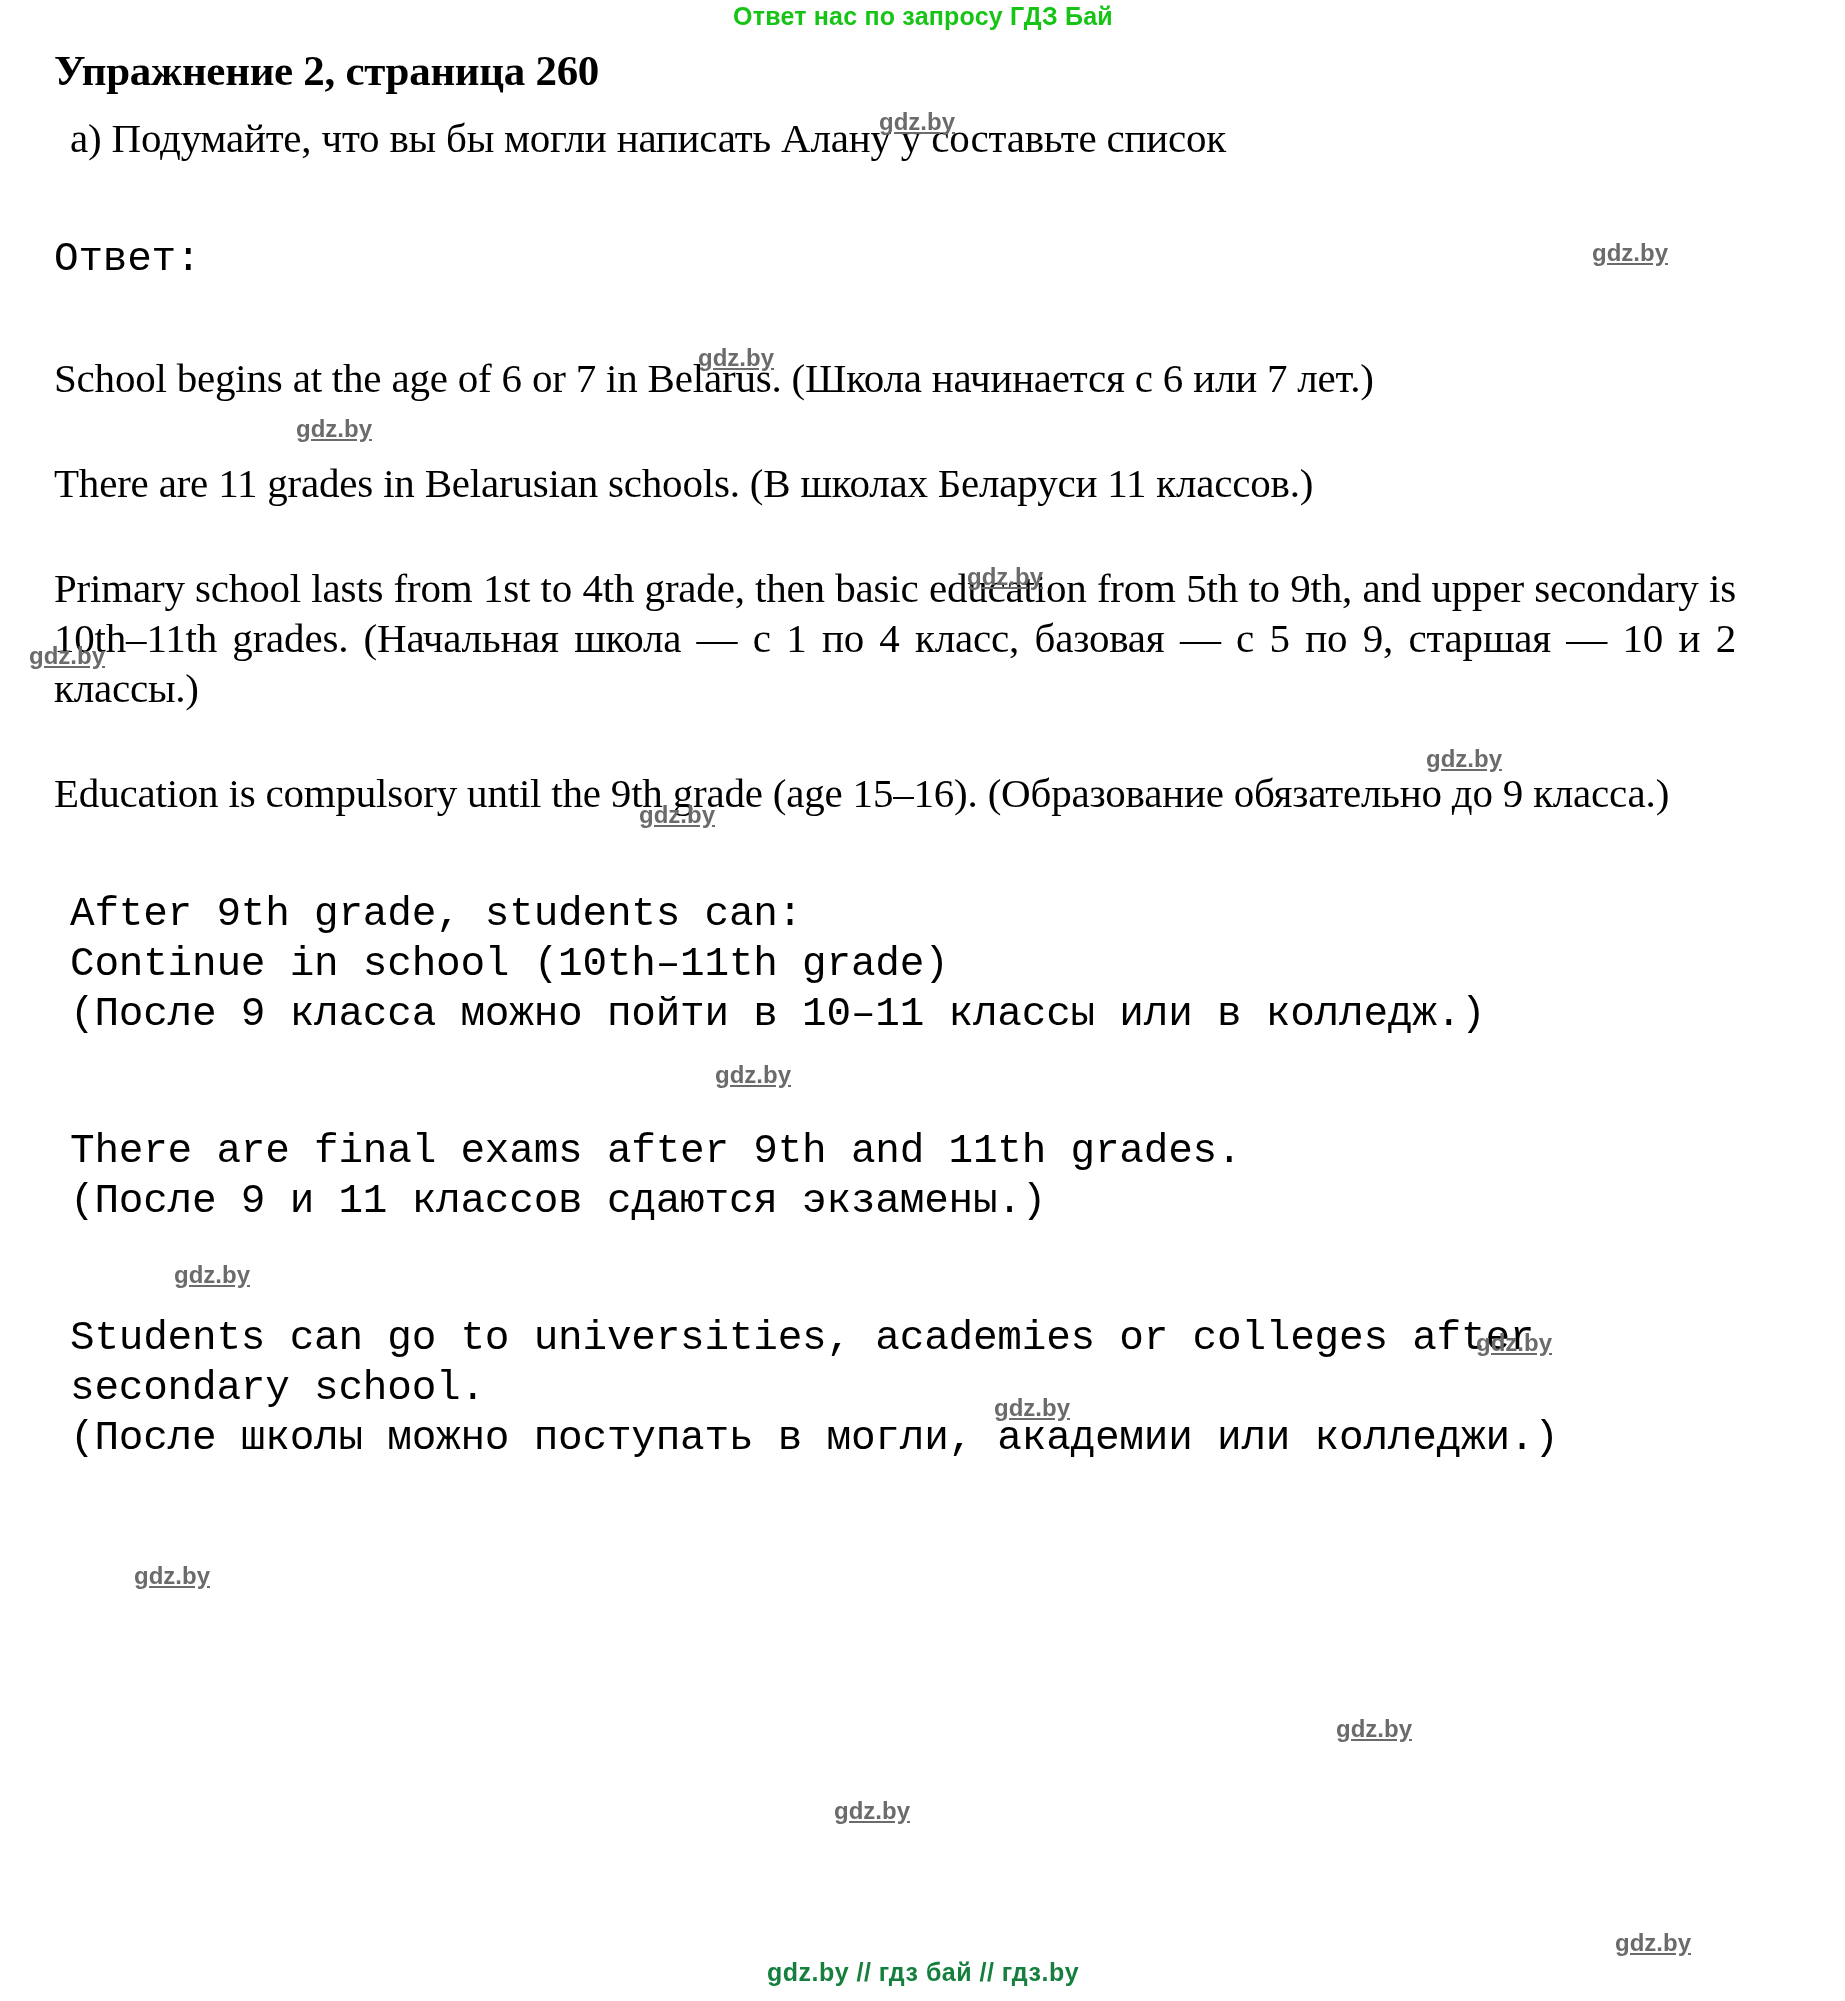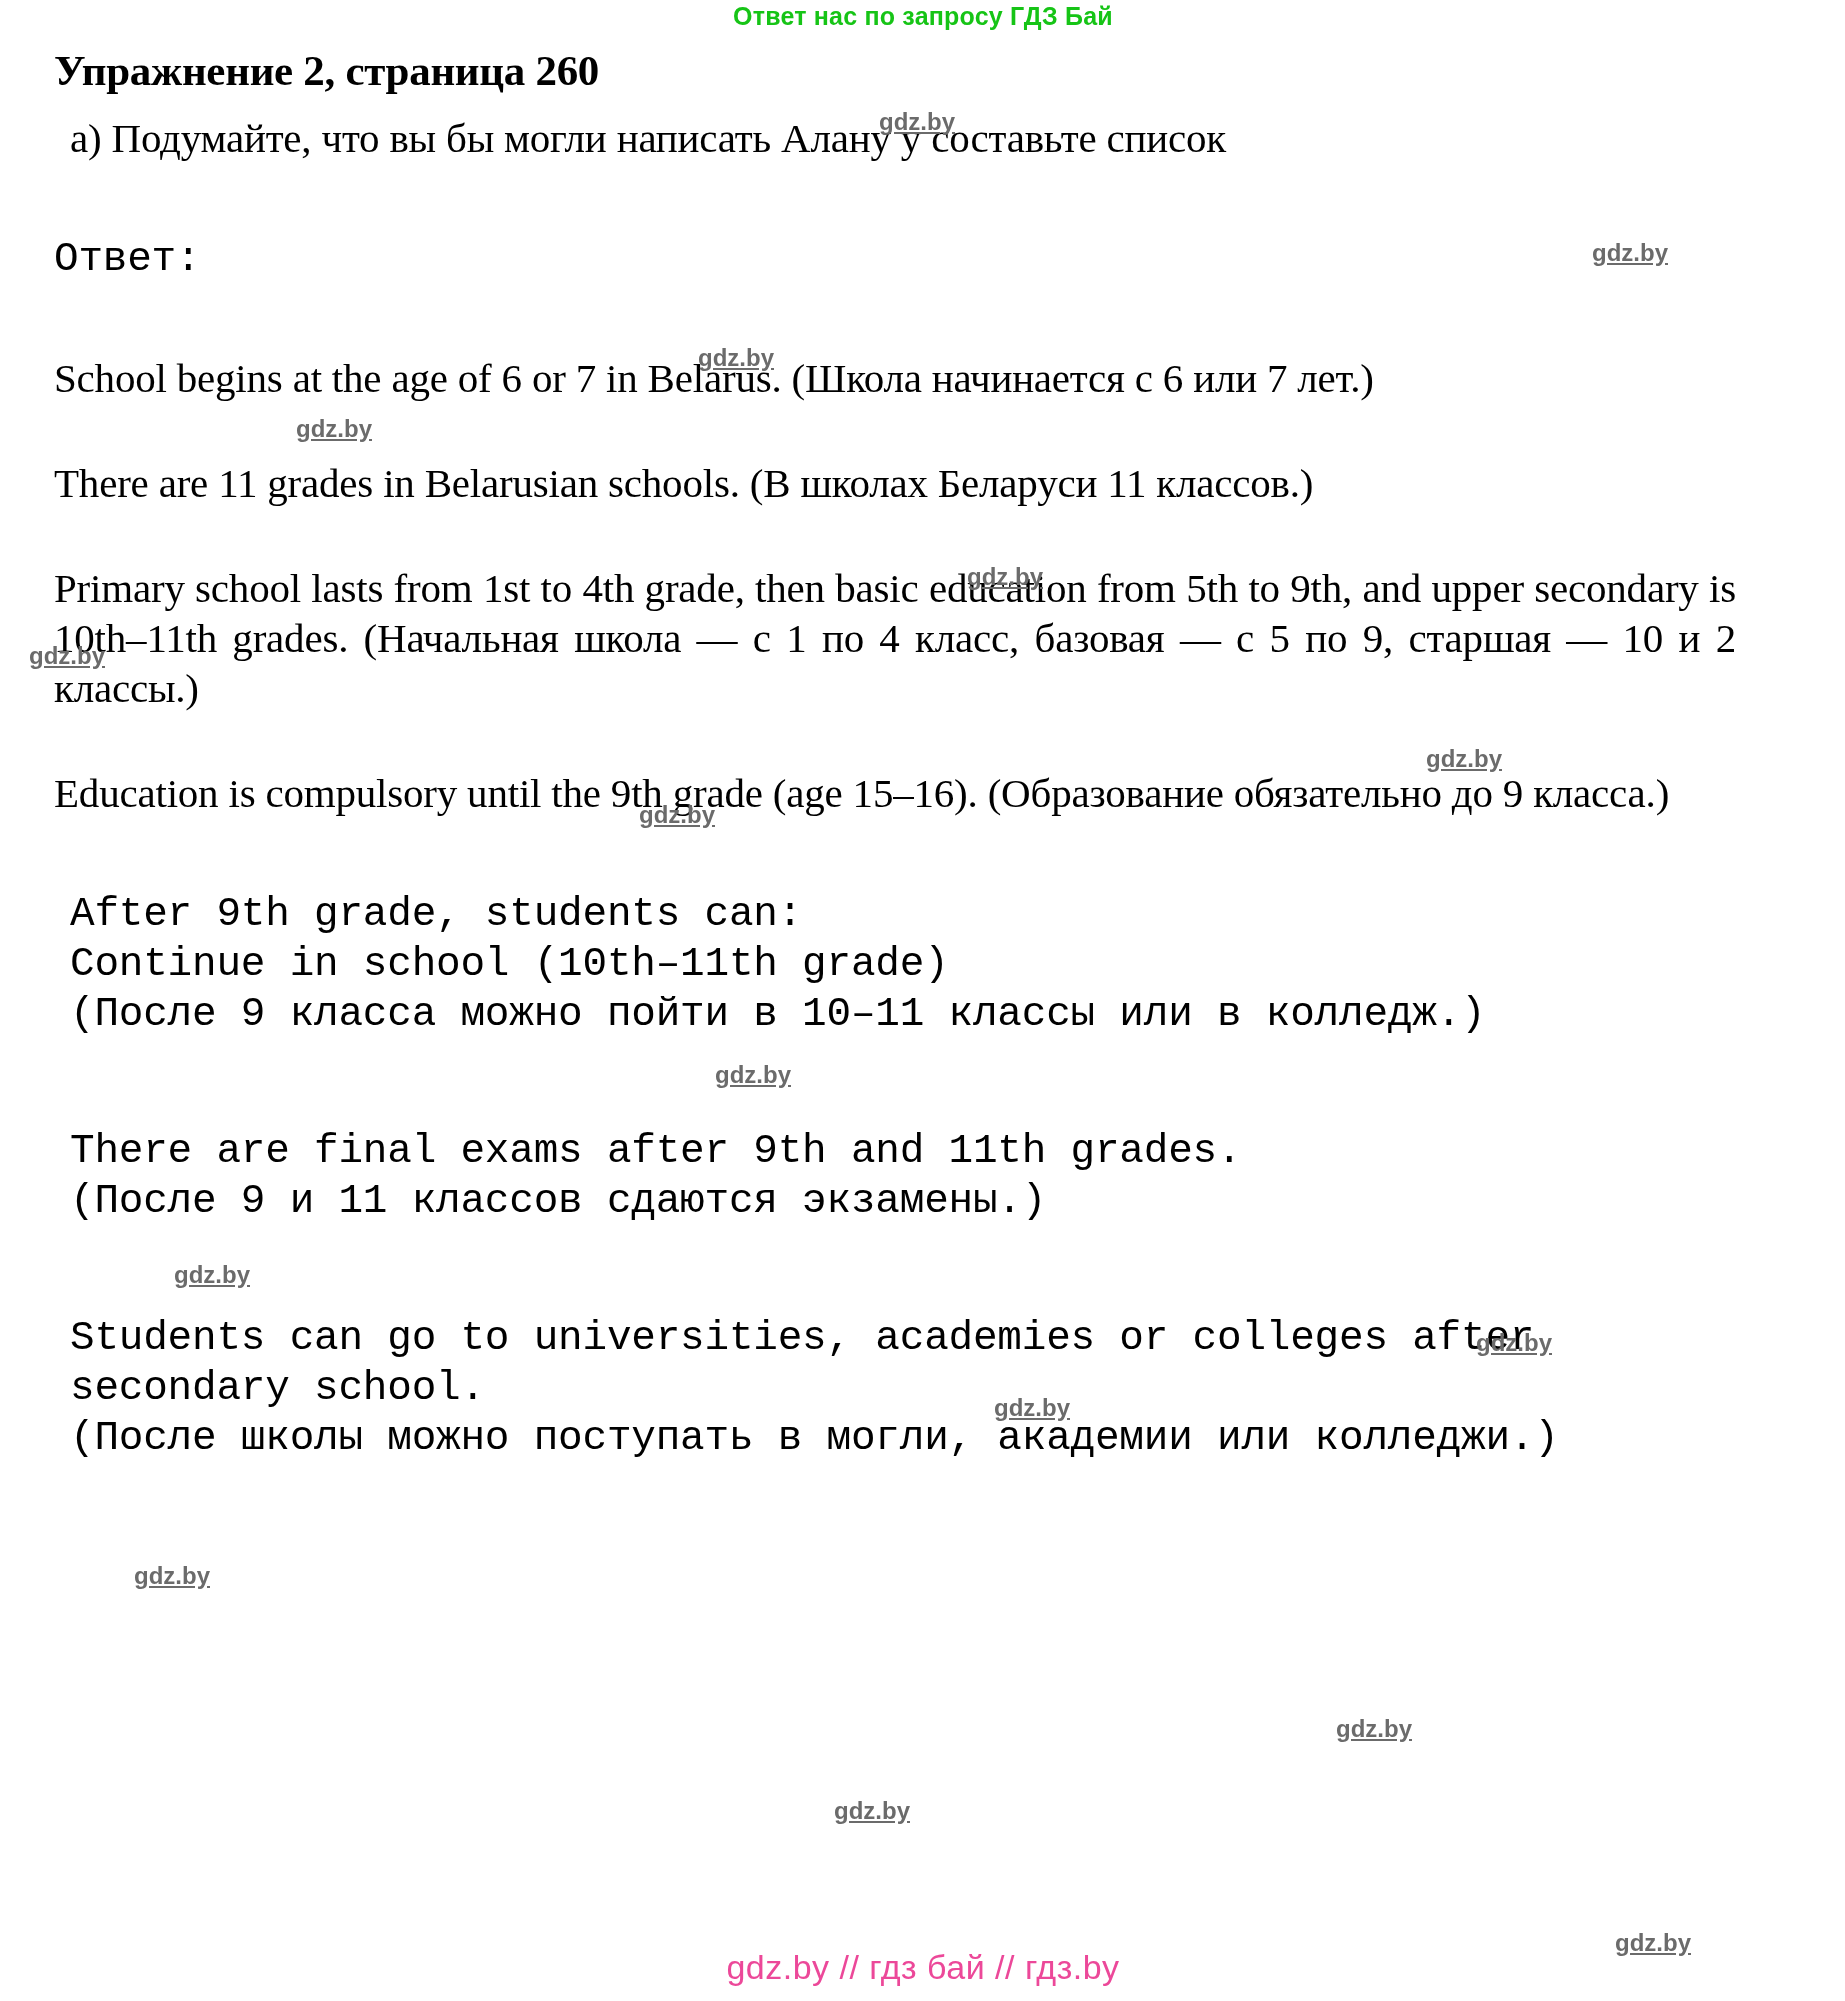--- a/index.html
+++ b/index.html
@@ -90,23 +90,23 @@
   
   .footer {
     position: absolute;
     left: 0;
     bottom: 15.3px;
     width: 100%;
     text-align: center;
   }
   .footer-text {
     font-family: "Liberation Sans", "DejaVu Sans", sans-serif;
-    font-size: 34px;
-    font-weight: 400;
-    color: #ec4899;
+    font-size: 25px;
+    font-weight: 700;
+    color: #15803d;
     letter-spacing: 0.5px;
   }
 </style>
 </head>
 <body>
 
 <div class="promo-bar">
   <span class="promo-text">Ответ нас по запросу ГДЗ Бай</span>
 </div>
 

